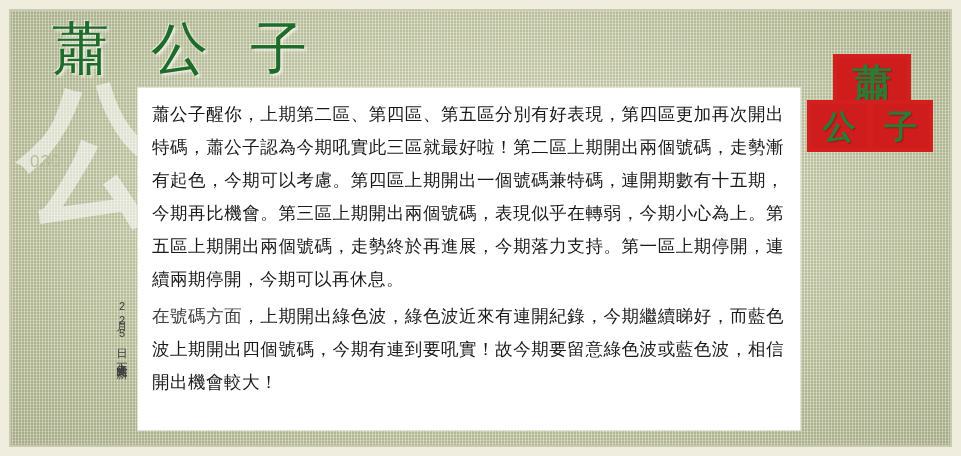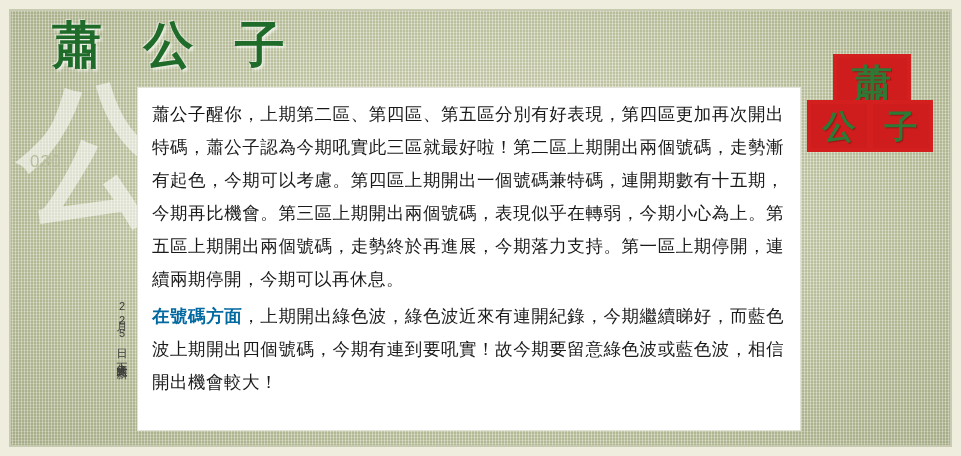--- a/index.html
+++ b/index.html
@@ -64,24 +64,24 @@
     color: #b8bc9c;
     font-family: "Liberation Sans", sans-serif;
     letter-spacing: 1px;
   }
 
   
   #brand-title {
     position: absolute;
     left: 52px;
     top: 20px;
-    font-size: 50px;
+    font-size: 57px;
     line-height: 1;
     font-family: "DejaVu Serif", serif;
-    font-weight: bold;
+    font-weight: normal;
     color: #1f6b2a;
     letter-spacing: 12px;
     text-shadow: 2px 2px 3px rgba(255,255,255,0.7), -1px -1px 0 rgba(255,255,255,0.5);
     white-space: nowrap;
   }
 
   
   #vertical-date {
     position: absolute;
     left: 112px;
@@ -155,22 +155,22 @@
     letter-spacing: 0.5px;
   }
   .para.second {
     margin-top: 4px;
   }
   .lead {
     font-weight: normal;
     color: #111;
   }
   .pink-label {
-    color: #0369a1;
-    font-weight: bold;
+    color: #404040;
+    font-weight: normal;
   }
 </style>
 </head>
 <body>
 
 <div id="page">
 
   <div id="frame-border"></div>
   <div id="frame-inner"></div>
 

